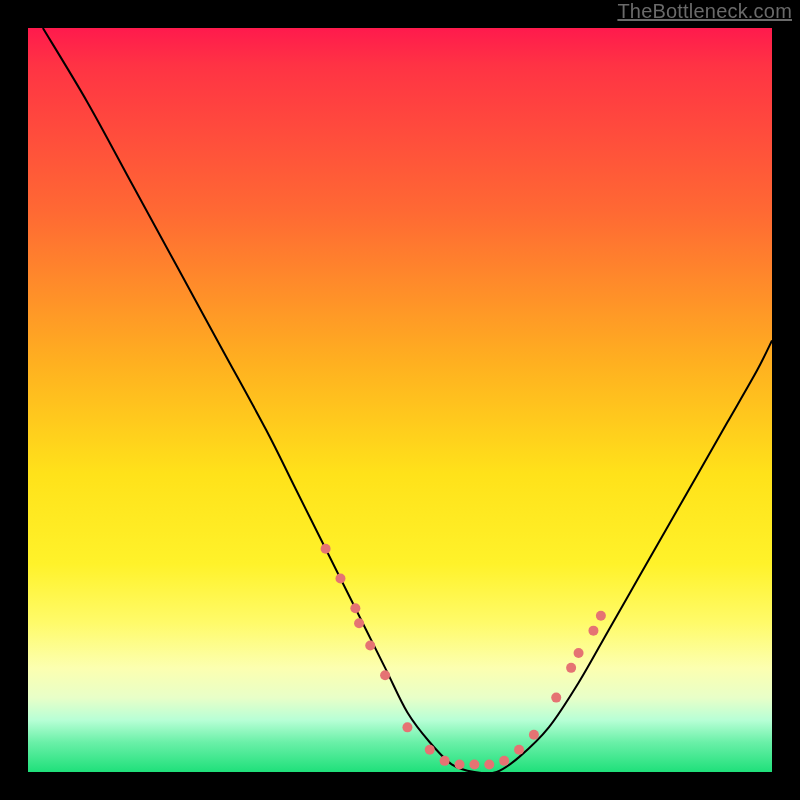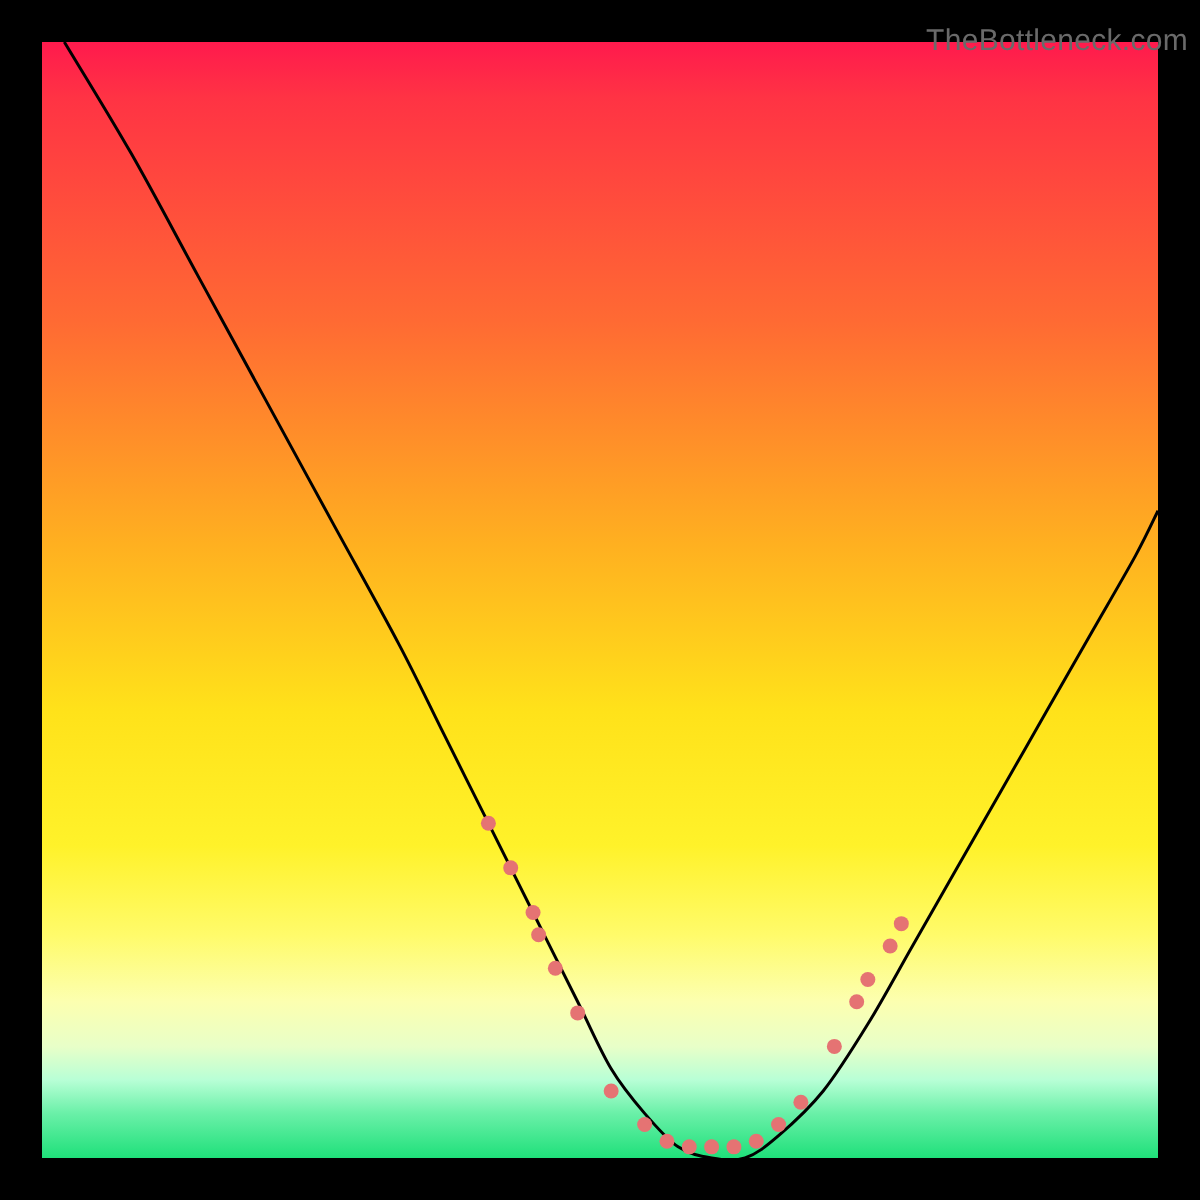--- a/index.html
+++ b/index.html
@@ -41,26 +41,27 @@
   svg.curve {
     position: absolute;
     left: 0;
     top: 0;
     width: 744px;
     height: 744px;
     overflow: visible;
   }
   .watermark {
     position: absolute;
-    top: 16px;
+    top: 0;
     right: 8px;
     color: #6a6a6a;
     font-size: 20px;
     letter-spacing: 0.2px;
     user-select: none;
+    text-decoration: underline;
   }
 </style>
 </head>
 <body>
 
 <div class="frame">
   <div class="plot-area">
     <svg class="curve" viewBox="0 0 744 744">
       <g id="curve-layer">
           <path d="M 14.88 0 C 22.32 12.399999999999997, 44.64 48.35999999999997, 59.52 74.39999999999998 C 74.4 100.43999999999998, 89.28000000000002 128.96, 104.16000000000001 156.24 C 119.04 183.52, 133.92000000000002 210.79999999999998, 148.8 238.07999999999998 C 163.68 265.36, 178.56 292.64, 193.44 319.92 C 208.32 347.20000000000005, 225.68 378.2, 238.08 401.76 C 250.48000000000002 425.32, 257.91999999999996 441.44, 267.84 461.28 C 277.76 481.11999999999995, 287.68 500.96, 297.6 520.8 C 307.52000000000004 540.64, 317.44 560.4799999999999, 327.36 580.3199999999999 C 337.28000000000003 600.16, 348.44 622.48, 357.12 639.84 C 365.8 657.2, 372 672.08, 379.44 684.48 C 386.88 696.88, 394.32000000000005 705.5600000000001, 401.76000000000005 714.24 C 409.20000000000005 722.92, 416.64 731.5999999999999, 424.08 736.56 C 431.52 741.52, 438.96 742.76, 446.4 744 C 453.84 745.24, 461.28000000000003 746.48, 468.72 744 C 476.16 741.52, 482.36 736.56, 491.04 729.12 C 499.72 721.6800000000001, 510.88 711.76, 520.8 699.36 C 530.7199999999999 686.96, 540.6399999999999 670.84, 550.56 654.72 C 560.48 638.6, 570.4000000000001 620, 580.32 602.64 C 590.24 585.28, 600.16 567.92, 610.0799999999999 550.56 C 619.9999999999999 533.1999999999999, 629.9200000000001 515.84, 639.84 498.48 C 649.76 481.12, 659.6800000000001 463.76, 669.6 446.4 C 679.52 429.03999999999996, 689.44 411.68, 699.36 394.32 C 709.28 376.96, 721.6800000000001 355.87999999999994, 729.12 342.23999999999995 C 736.56 328.59999999999997, 741.52 317.44, 744 312.48" fill="none" stroke="#000000" stroke-width="2"></path>

